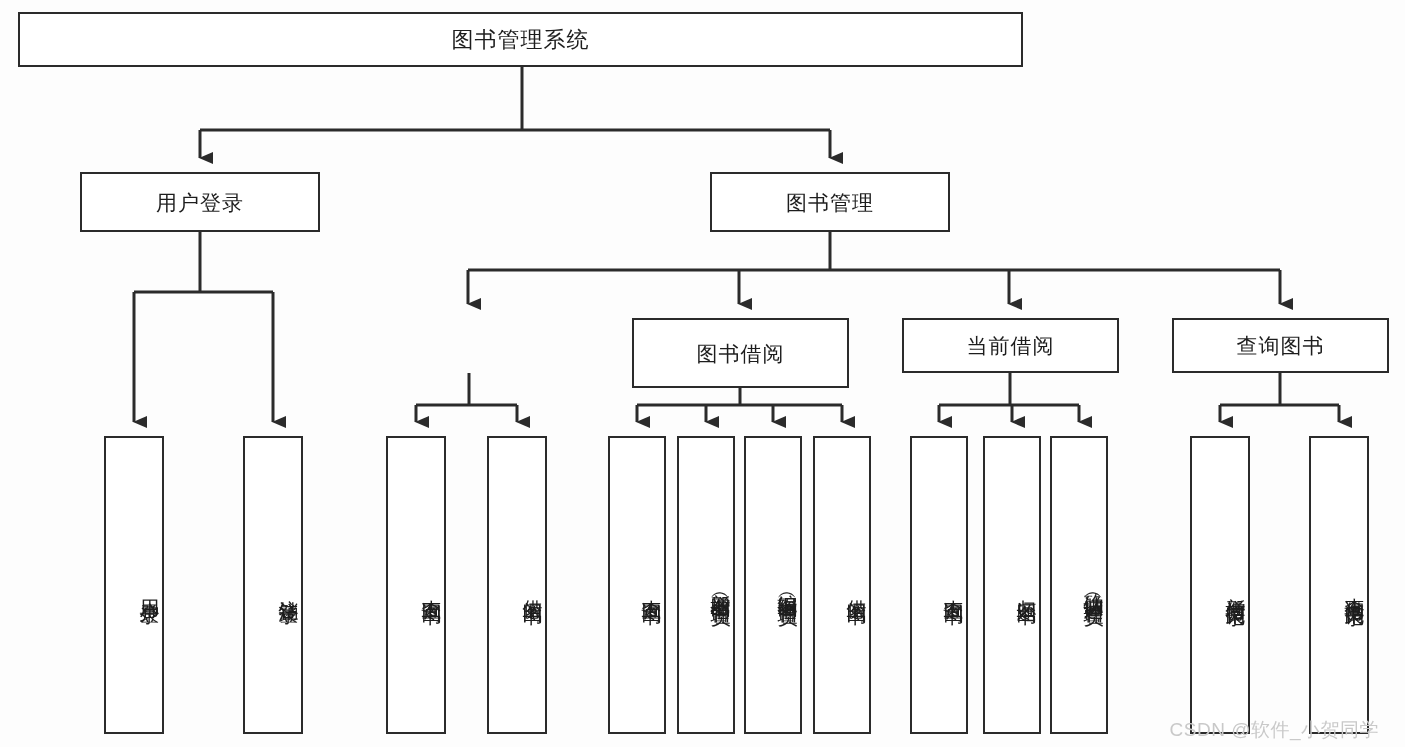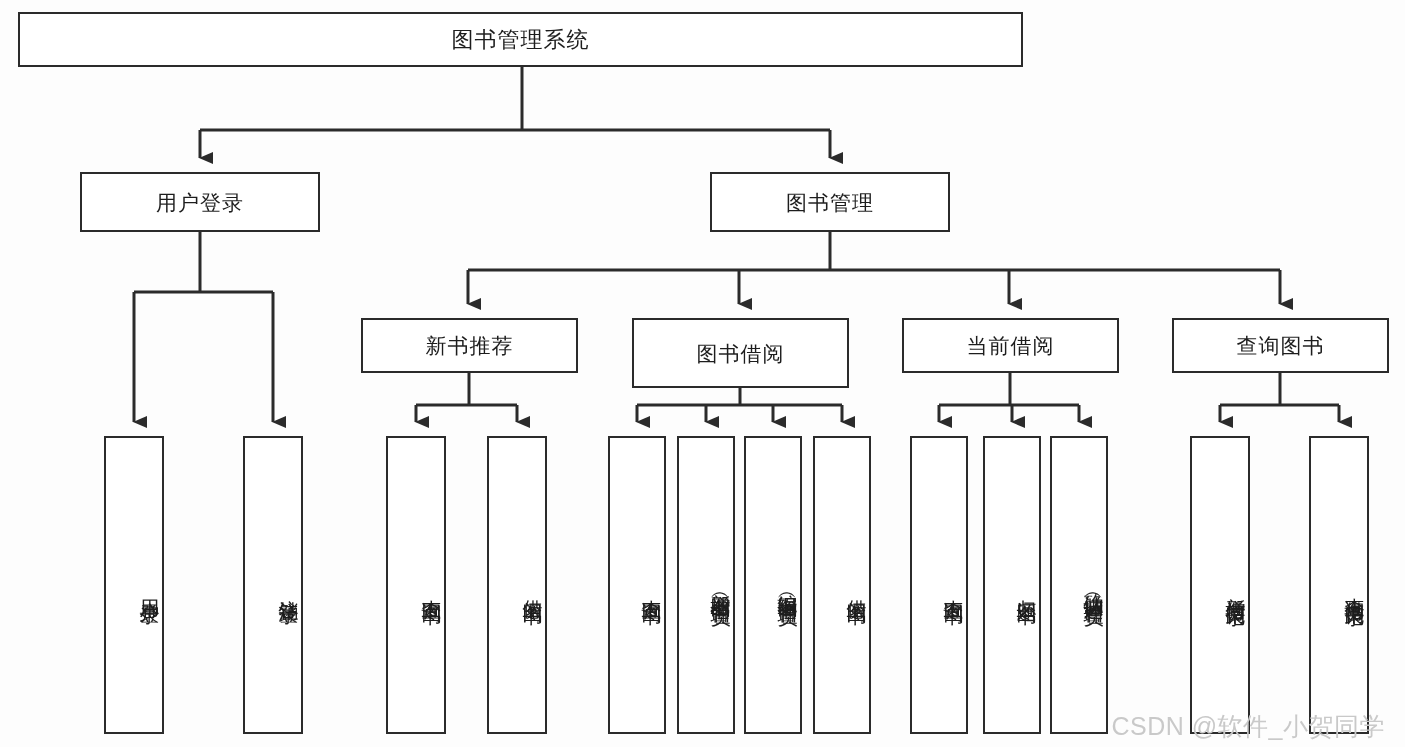--- a/index.html
+++ b/index.html
@@ -45,23 +45,23 @@
     letter-spacing:2px;
     align-items:flex-start;
     justify-content:center;
     padding-top:6px;
     white-space:nowrap;
     overflow:hidden;
   }
   .node-v.top-align{ padding-top:4px; }
   .watermark{
     position:absolute;
-    right:20px;
+    right:26px;
     bottom:4px;
-    font-size:25px;
+    font-size:19px;
     color:#c9c9c9;
     letter-spacing:0.5px;
     white-space:nowrap;
     user-select:none;
     text-align:right;
   }
 </style>
 </head>
 <body>
 
@@ -115,21 +115,20 @@
       <path d="M 1220 405 L 1220 422" marker-end="url(#arrow)"></path>
       <path d="M 1339 405 L 1339 422" marker-end="url(#arrow)"></path>
     </g>
   </svg>
 
   <div class="node node-h node-root" id="node-root" style="left: 18px; top: 12px; width: 1005px; height: 55px;">图书管理系统</div>
 
   <div class="node node-h" id="l2-0" style="left: 80px; top: 172px; width: 240px; height: 60px;">用户登录</div>
   <div class="node node-h" id="l2-1" style="left: 710px; top: 172px; width: 240px; height: 60px;">图书管理</div>
 
-  <div class="node node-h" id="l3-0" style="left: 361px; top: 318px; width: 217px; height: 55px;">新书推荐</div>
   <div class="node node-h" id="l3-1" style="left: 632px; top: 318px; width: 217px; height: 70px;">图书借阅</div>
   <div class="node node-h" id="l3-2" style="left: 902px; top: 318px; width: 217px; height: 55px;">当前借阅</div>
   <div class="node node-h" id="l3-3" style="left: 1172px; top: 318px; width: 217px; height: 55px;">查询图书</div>
 
   <div class="node node-v" id="lf-0" style="left: 104px; top: 436px; width: 60px; height: 298px;">用户登录</div>
   <div class="node node-v" id="lf-1" style="left: 243px; top: 436px; width: 60px; height: 298px;">注销登录</div>
   <div class="node node-v" id="lf-2" style="left: 386px; top: 436px; width: 60px; height: 298px;">查询图书</div>
   <div class="node node-v" id="lf-3" style="left: 487px; top: 436px; width: 60px; height: 298px;">借阅图书</div>
   <div class="node node-v" id="lf-4" style="left: 608px; top: 436px; width: 58px; height: 298px;">查询图书</div>
   <div class="node node-v top-align" id="lf-5" style="left: 677px; top: 436px; width: 58px; height: 298px;">新增图书（管理员）</div>

